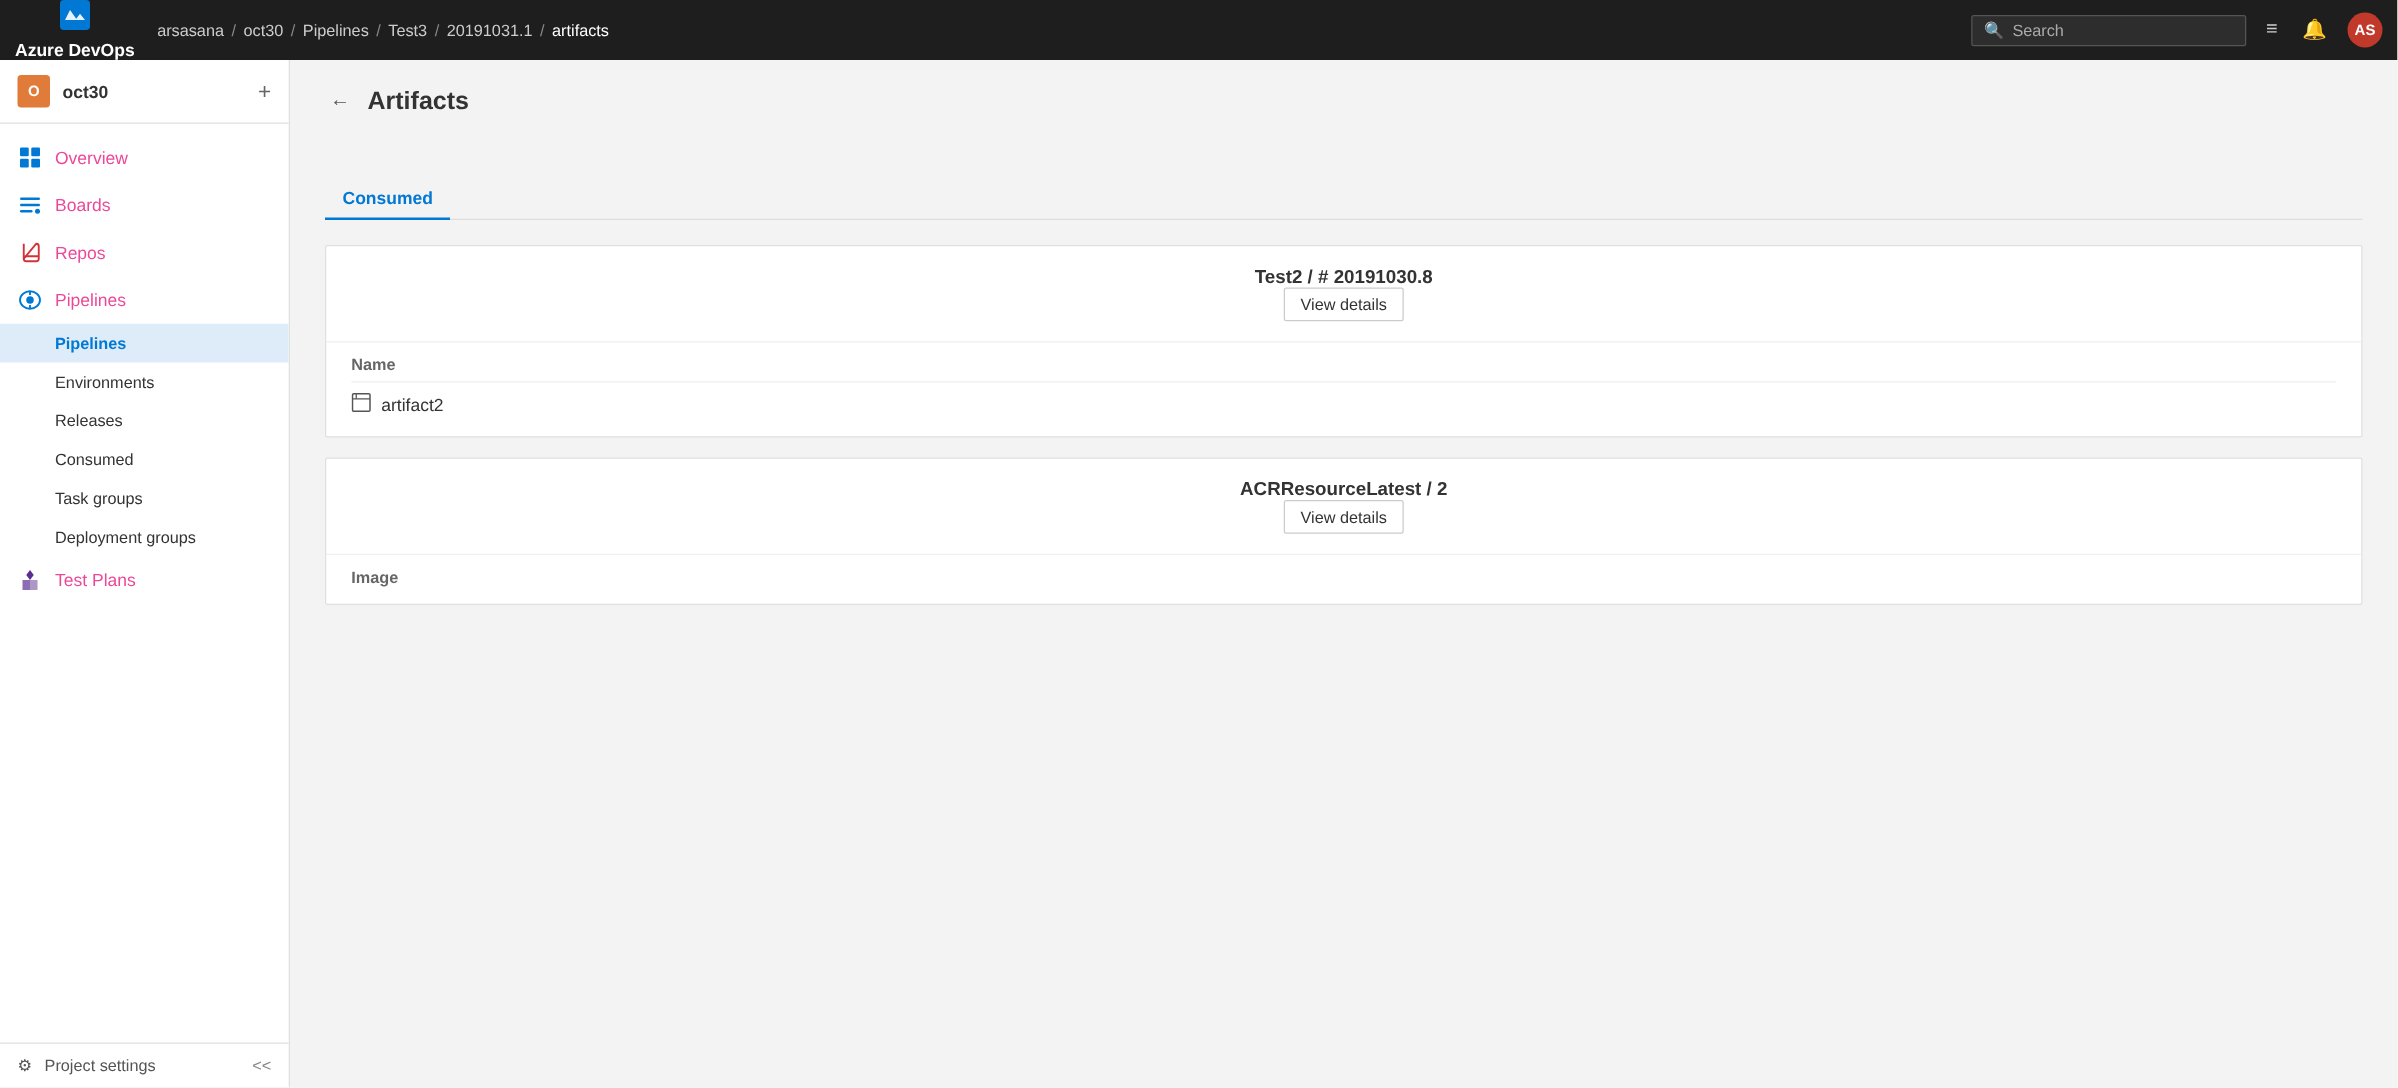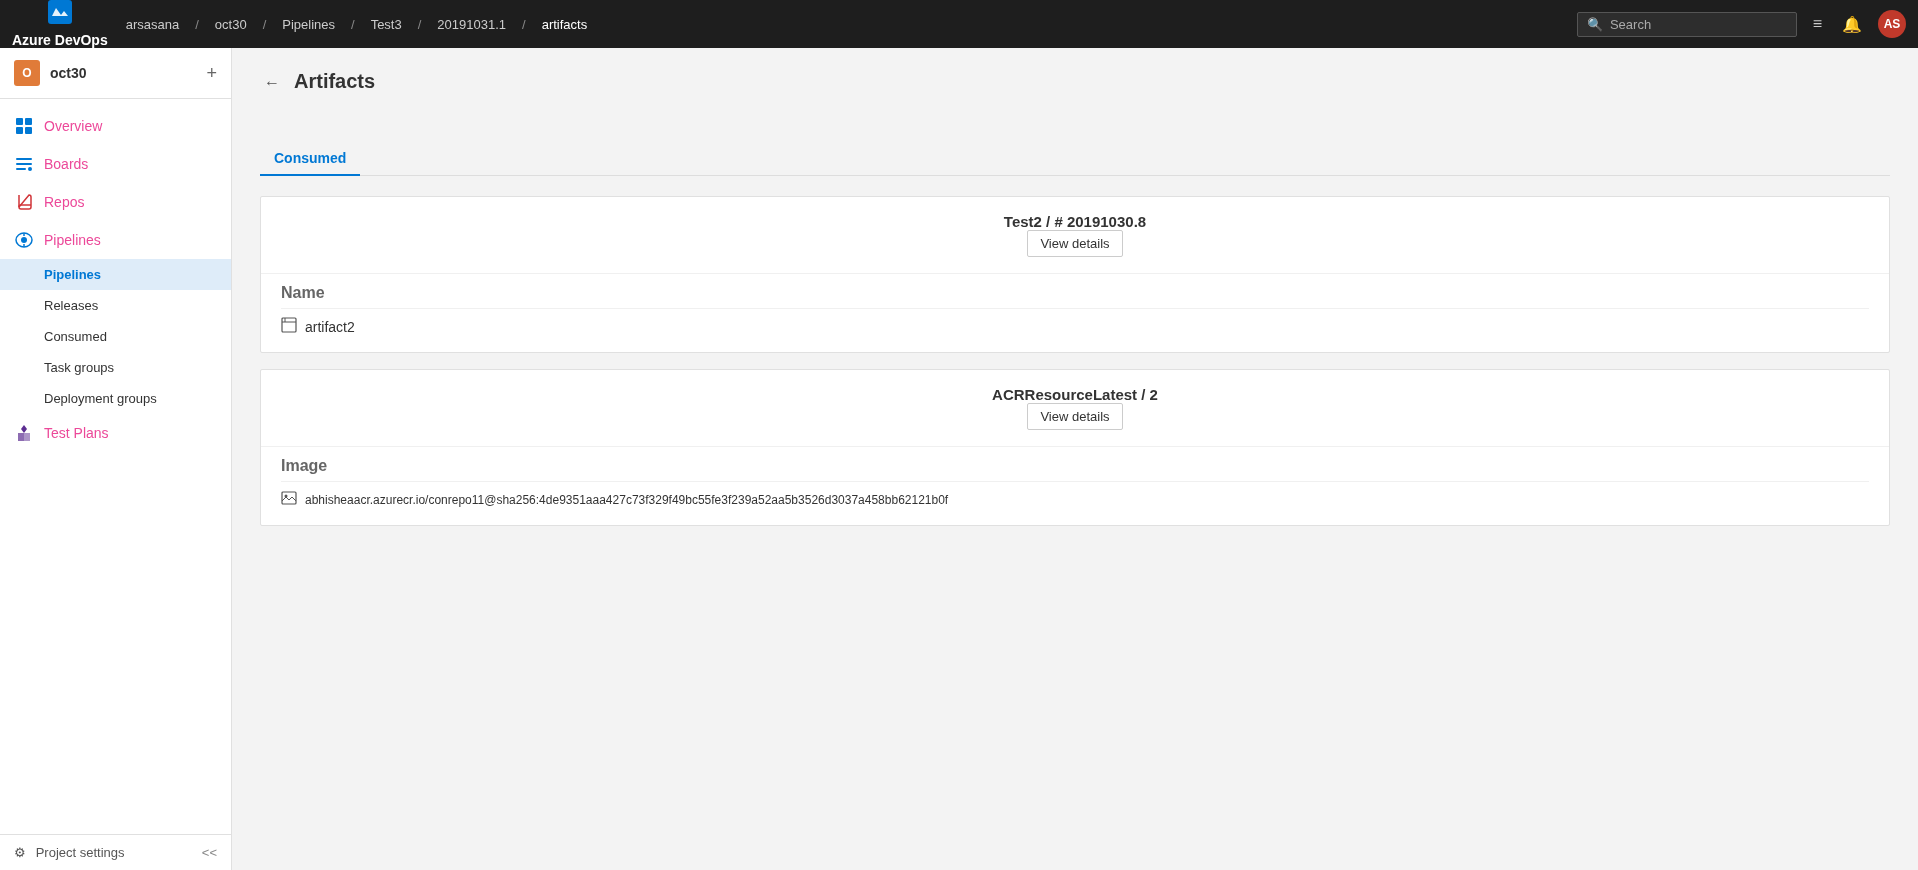--- a/index.html
+++ b/index.html
@@ -25,21 +25,21 @@
       font-weight: 600;
       flex-direction: column;
     }
     .logo-icon {
       width: 24px;
       height: 24px;
     }
     .topbar-breadcrumb {
       display: flex;
       align-items: center;
-      gap: 16px;
+      gap: 6px;
       color: #ccc;
       font-size: 13px;
       margin-left: 8px;
       flex: 1;
     }
     .breadcrumb-sep { color: #888; }
     .breadcrumb-link { color: #ccc; cursor: pointer; }
     .breadcrumb-current { color: white; }
     .topbar-right {
       display: flex;
@@ -253,21 +253,21 @@
       border: 1px solid #ccc;
       background: white;
       padding: 5px 12px;
       font-size: 13px;
       cursor: pointer;
       color: #333;
       border-radius: 2px;
     }
     .card-body { padding: 0 20px 8px; }
     .column-header {
-      font-size: 16px;
+      font-size: 13px;
       color: #666;
       padding: 10px 0 6px;
       font-weight: 600;
       text-transform: none;
     }
     .artifact-row {
       display: flex;
       align-items: center;
       gap: 8px;
       padding: 8px 0;
@@ -374,20 +374,23 @@
             <line x1="9" y1="13" x2="9" y2="16" stroke="#0078d4" stroke-width="1.5"></line>
           </svg>
         </div>
         <span>Pipelines</span>
       </div>
 
       <div class="nav-sub-item active">
         <span>Pipelines</span>
       </div>
       <div class="nav-sub-item">
+        <span>Environments</span>
+      </div>
+      <div class="nav-sub-item">
         <span>Releases</span>
       </div>
       <div class="nav-sub-item">
         <span>Consumed</span>
       </div>
       <div class="nav-sub-item">
         <span>Task groups</span>
       </div>
       <div class="nav-sub-item">
         <span>Deployment groups</span>
@@ -444,28 +447,18 @@
         </div>
       </div>
 
       <div class="card">
         <div class="card-header">
           <span class="card-title">ACRResourceLatest / 2</span>
           <button class="view-details-btn">View details</button>
         </div>
         <div class="card-body">
           <div class="column-header">Image</div>
-          <div class="artifact-row">
-            <span class="artifact-icon">
-              <svg width="16" height="16" viewBox="0 0 16 16" fill="none">
-                <rect x="1" y="2" width="14" height="12" rx="1" stroke="#555" stroke-width="1.2" fill="white"></rect>
-                <circle cx="5" cy="6" r="1.5" fill="#555"></circle>
-                <path d="M1 11 L5 7 L8 10 L11 7 L15 11" stroke="#555" stroke-width="1" fill="none"></path>
-              </svg>
-            </span>
-            <span style="font-size:12px;word-break:break-all;">abhisheaacr.azurecr.io/conrepo11@sha256:4de9351aaa427c73f329f49bc55fe3f239a52aa5b3526d3037a458bb62121b0f</span>
-          </div>
         </div>
       </div>
 
     </div>
   </div>
 </div>
 
 </body></html>

